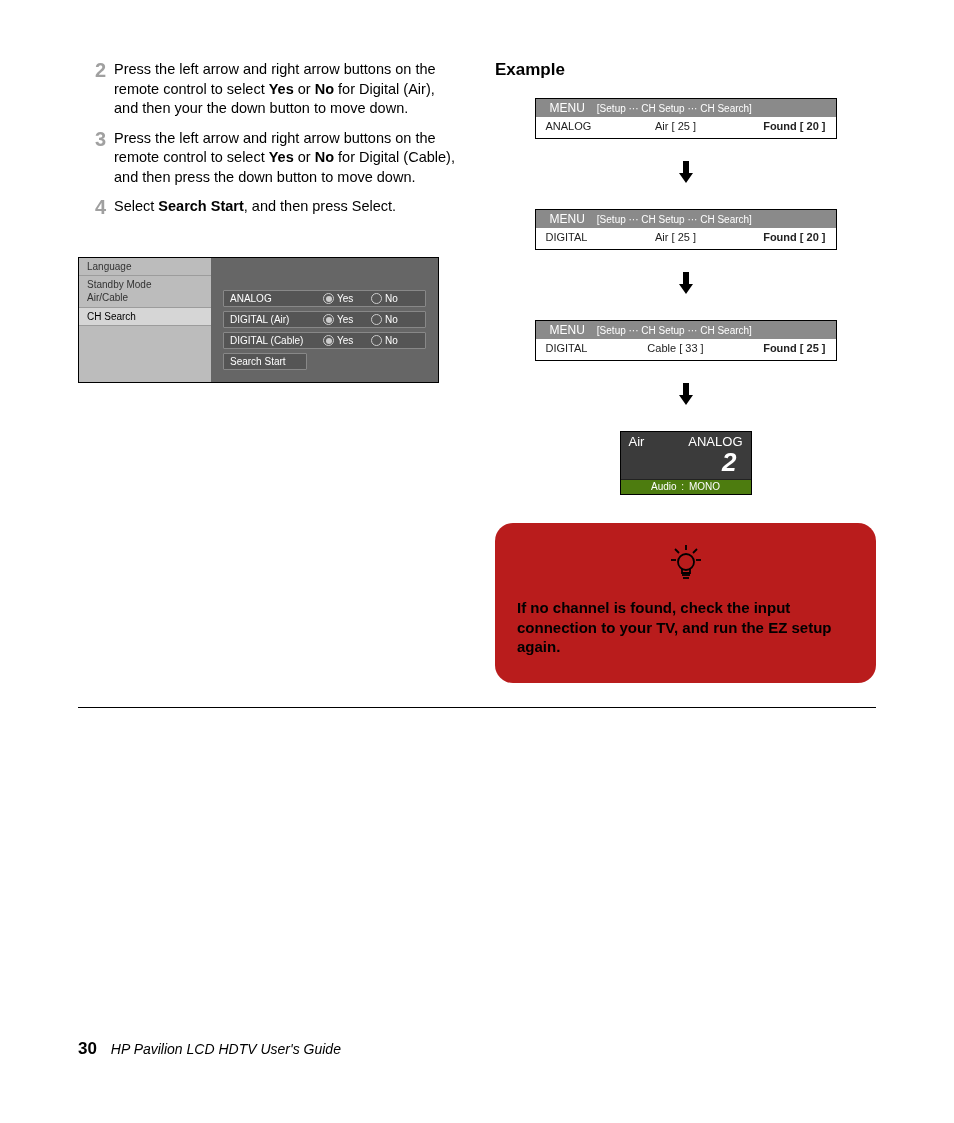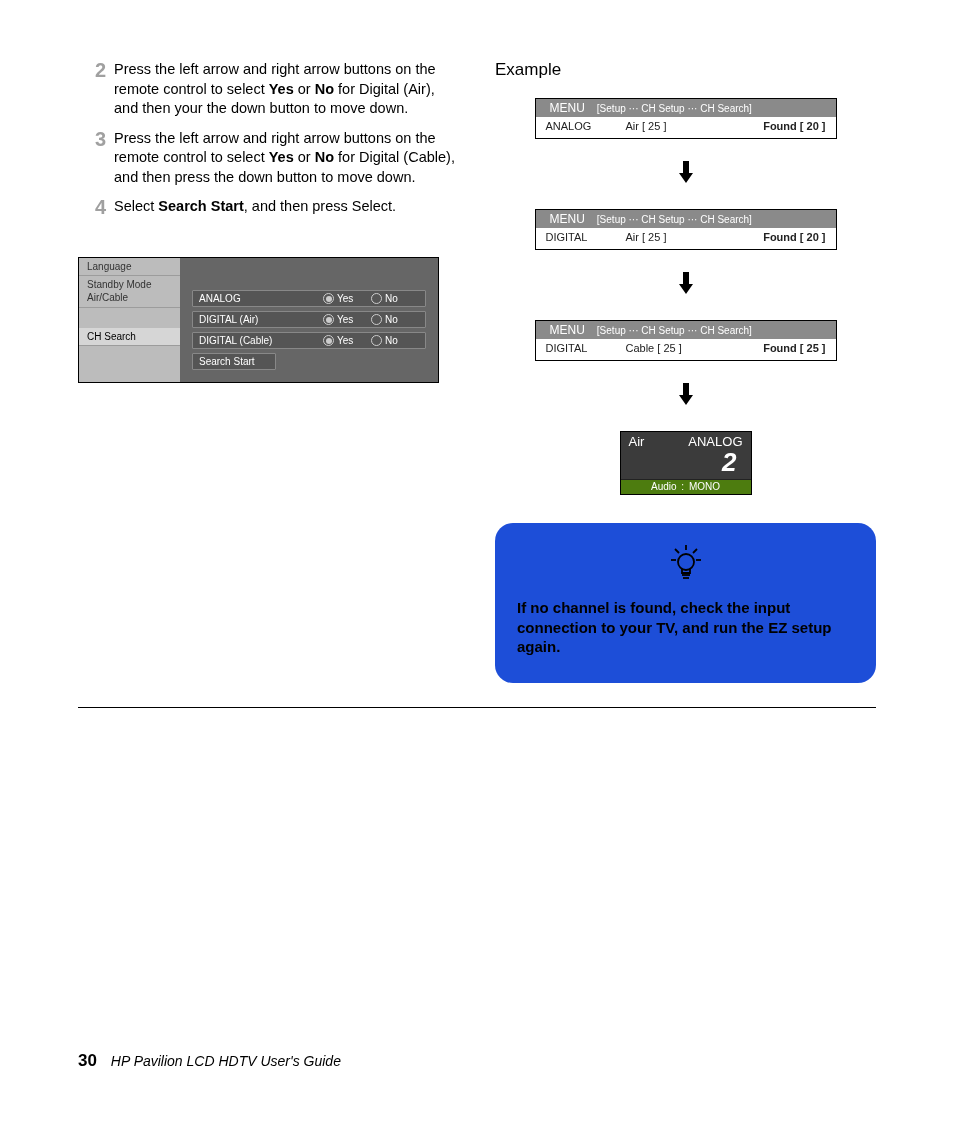--- a/index.html
+++ b/index.html
@@ -48,36 +48,35 @@
   .step .bold { font-weight: bold; }
   
   .menu-panel {
     margin-top: 40px;
     width: 359px;
     border: 1px solid #000;
     display: flex;
     font-size: 11px;
   }
   .menu-side {
-    width: 101px;
+    width: 132px;
     background: #bcbcbc;
     display: flex;
     flex-direction: column;
   }
   .menu-side-item {
     padding: 3px 8px;
     border-bottom: 1px solid #9c9c9c;
     color: #333;
     font-size: 10px;
   }
   .menu-side-item.double { line-height: 1.25; }
   .menu-side-item.sel {
     background: #d6d6d6;
     color: #000;
-    margin-top: 20px;
   }
   .menu-side-fill { flex: 1; background: #bcbcbc; }
   .menu-body {
     flex: 1;
     background: #666;
     padding: 32px 12px 12px 12px;
   }
   .menu-row {
     display: flex;
     align-items: center;
@@ -113,21 +112,21 @@
     background: #555;
     color: #fff;
     font-size: 10px;
     padding: 2px 6px;
     border: 1px solid #888;
     border-radius: 1px;
   }
   
   h2.example {
     font-size: 17px;
-    font-weight: normal;
+    font-weight: bold;
     margin: 0 0 18px 0;
     font-stretch: condensed;
   }
   
   .prog-box {
     width: 300px;
     margin: 0 auto;
     border: 1px solid #000;
     font-size: 11px;
   }
@@ -140,21 +139,21 @@
   }
   .prog-head .menu-l { font-size: 12px; margin-right: 12px; padding-left: 8px; }
   .prog-head .crumb { font-size: 10px; }
   .prog-body {
     display: flex;
     padding: 3px 10px 6px 10px;
     font-size: 11px;
     color: #222;
   }
   .prog-body .ptype { width: 80px; }
-  .prog-body .psrc { width: 100px; text-align: left; }
+  .prog-body .psrc { width: 100px; text-align: center; }
   .prog-body .pfound { flex:1; text-align: right; font-weight: bold; }
   
   .arrow-down {
     text-align: center;
     margin: 22px 0;
   }
   .arrow-down svg { display: inline-block; }
   
   .chan-box {
     width: 130px;
@@ -183,39 +182,39 @@
   .chan-bot {
     background: #4d7c0f;
     font-size: 10px;
     padding: 1px 0 2px 0;
     word-spacing: 2px;
     border-top: 1px solid #222;
   }
   
   .tip {
     margin-top: 28px;
-    background: #1d4ed8;
+    background: #b91c1c;
     border-radius: 18px;
     padding: 22px 22px 26px 22px;
     font-size: 15px;
     font-weight: bold;
     font-stretch: condensed;
   }
   .tip-icon { text-align: center; margin-bottom: 12px; }
   .tip p { margin: 0; line-height: 1.3; }
   
   .sep {
     border: none;
     border-top: 1px solid #000;
     margin: 24px 0 0 0;
   }
   
   .footer {
     position: absolute;
-    bottom: 52px;
+    bottom: 64px;
     left: 78px;
     font-size: 14px;
     font-style: italic;
     font-stretch: condensed;
   }
   .footer .pageno {
     font-weight: bold;
     font-style: normal;
     font-size: 17px;
     margin-right: 10px;
@@ -335,21 +334,21 @@
           </svg>
       </div>
 
       <div class="prog-box">
         <div class="prog-head">
           <span class="menu-l">MENU</span>
           <span class="crumb">[Setup ··· CH Setup ··· CH Search]</span>
         </div>
         <div class="prog-body">
           <span class="ptype">DIGITAL</span>
-          <span class="psrc">Cable [  25 ]</span>
+          <span class="psrc">Cable [  33 ]</span>
           <span class="pfound">Found [  25 ]</span>
         </div>
       </div>
 
       <div class="arrow-down">
         <svg width="14" height="22" viewBox="0 0 14 22">
             <path d="M4 0 H10 V12 H14 L7 22 L0 12 H4 Z" fill="#000"></path>
           </svg>
       </div>
 

